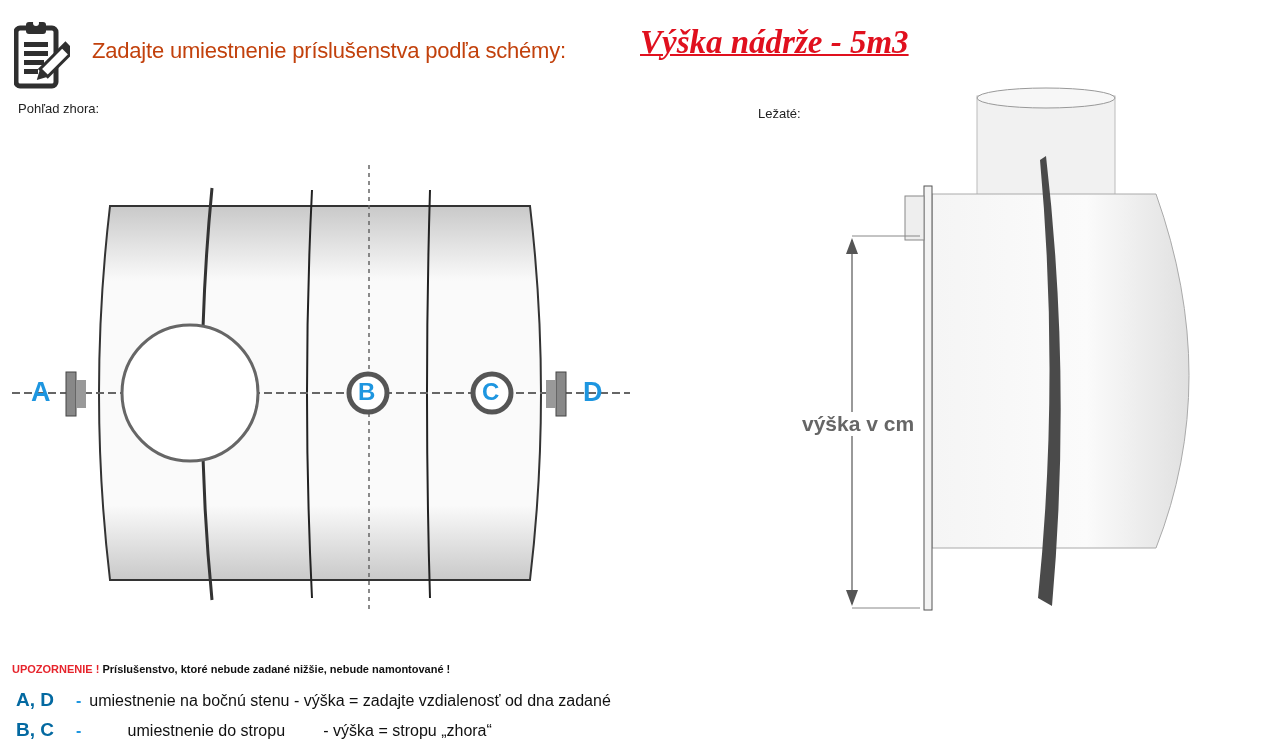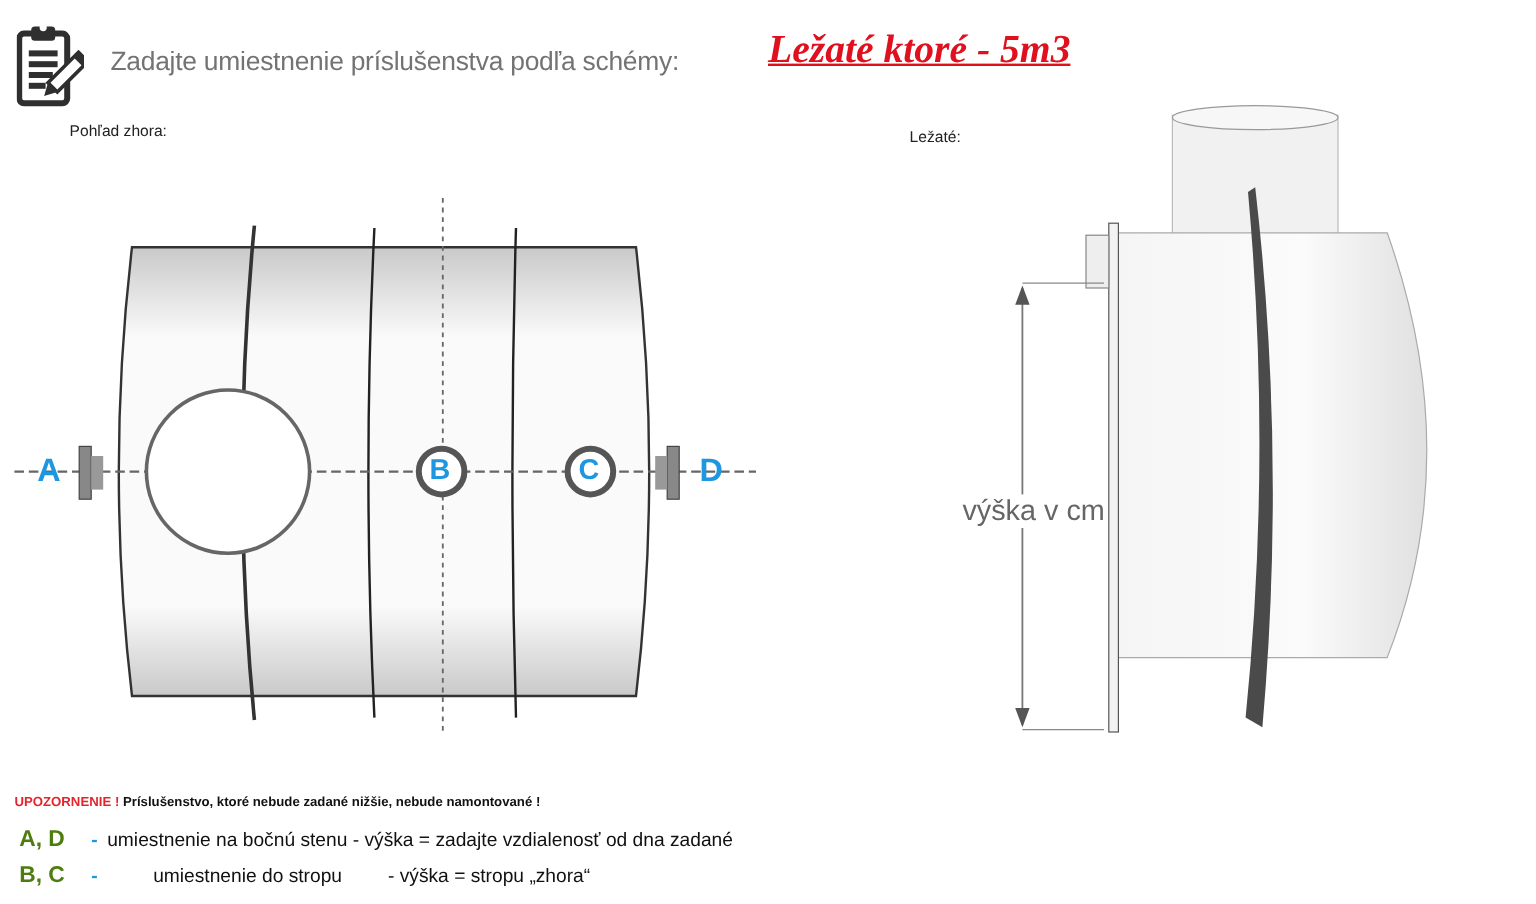--- a/index.html
+++ b/index.html
@@ -1,28 +1,28 @@
 <!DOCTYPE html>
 <html><head>
 <meta charset="utf-8">
 <style>
   html,body{margin:0;padding:0;background:#fff;}
   body{width:1280px;height:753px;position:relative;overflow:hidden;font-family:"Liberation Sans",sans-serif;color:#222;}
   .abs{position:absolute;}
   .hdr-icon{left:14px;top:18px;width:56px;height:72px;}
-  .hdr-title{left:92px;top:38px;font-size:22px;color:#737373;letter-spacing:-0.2px;}
+  .hdr-title{left:92px;top:38px;font-size:22px;color:#c2410c;letter-spacing:-0.2px;}
   .hdr-sub{left:640px;top:24px;font-family:"Liberation Serif",serif;font-style:italic;font-weight:bold;font-size:33px;color:#e0101e;text-decoration:underline;text-decoration-thickness:2px;}
   .lbl-small{font-size:13px;color:#222;}
-  .lbl-top{left:18px;top:101px;margin-left:40px;}
+  .lbl-top{left:18px;top:101px;}
   .lbl-side{left:758px;top:106px;}
   .warn{left:12px;top:663px;font-size:11px;font-weight:bold;}
   .warn .red{color:#e6242c;}
   .warn .blk{color:#111;}
   .row{left:16px;font-size:16px;color:#111;}
-  .row .key{color:#4d7c0f;font-weight:bold;font-size:19px;display:inline-block;width:60px;}
+  .row .key{color:#0369a1;font-weight:bold;font-size:19px;display:inline-block;width:60px;}
   .row .dash{color:#1e96e0;font-weight:bold;margin-right:8px;}
   .row1{top:689px;}
   .row2{top:719px;}
 </style>
 </head>
 <body>
 
 <svg class="abs hdr-icon" viewBox="0 0 56 72">
   <rect x="2" y="10" width="40" height="58" rx="4" fill="none" stroke="#2f2f2f" stroke-width="5"></rect>
   <rect x="12" y="4" width="20" height="12" rx="3" fill="#2f2f2f"></rect>
@@ -32,21 +32,21 @@
   <rect x="10" y="42" width="20" height="5" fill="#2f2f2f"></rect>
   <rect x="10" y="51" width="14" height="5" fill="#2f2f2f"></rect>
   <g transform="rotate(45 38 46)">
     <rect x="33" y="22" width="11" height="36" fill="#fff" stroke="#2f2f2f" stroke-width="3"></rect>
     <rect x="33" y="22" width="11" height="6" fill="#2f2f2f"></rect>
     <polygon points="33,58 44,58 38.5,68" fill="#2f2f2f"></polygon>
   </g>
 </svg>
 
 <div class="abs hdr-title">Zadajte umiestnenie príslušenstva podľa schémy:</div>
-<div class="abs hdr-sub">Ležaté ktoré - 5m3</div>
+<div class="abs hdr-sub">Výška nádrže - 5m3</div>
 
 <div class="abs lbl-small lbl-top">Pohľad zhora:</div>
 <div class="abs lbl-small lbl-side">Ležaté:</div>
 
 <svg class="abs" style="left:0;top:160px;" width="640" height="460" viewBox="0 160 640 460">
   <defs>
     <linearGradient id="tankG" x1="0" y1="0" x2="0" y2="1">
       <stop offset="0" stop-color="#c9c9c9"></stop>
       <stop offset="0.2" stop-color="#fafafa"></stop>
       <stop offset="0.8" stop-color="#fafafa"></stop>
@@ -87,21 +87,21 @@
   <rect x="924" y="186" width="8" height="424" fill="#f3f3f3" stroke="#555"></rect>
   <rect x="905" y="196" width="19" height="44" fill="#eee" stroke="#888"></rect>
   <path d="M1046,156 Q1072,380 1052,606 L1038,598 Q1060,380 1040,160 Z" fill="#4a4a4a"></path>
   <line x1="852" y1="236" x2="920" y2="236" stroke="#888"></line>
   <line x1="852" y1="608" x2="920" y2="608" stroke="#888"></line>
   <line x1="852" y1="240" x2="852" y2="604" stroke="#777" stroke-width="1.5"></line>
   <polygon points="852,238 846,254 858,254" fill="#555"></polygon>
   <polygon points="852,606 846,590 858,590" fill="#555"></polygon>
 </svg>
 
-<div class="abs" style="left:800px;top:412px;font-size:24px;color:#666;background:#fff;padding:0 2px;">výška v cm</div>
+<div class="abs" style="left:800px;top:412px;font-size:21px;color:#666;background:#fff;padding:0 2px;font-weight:bold;">výška v cm</div>
 
 <div class="abs warn">
   <span class="red">UPOZORNENIE !</span>
   <span class="blk">Príslušenstvo, ktoré nebude zadané nižšie, nebude namontované !</span>
 </div>
 
 <div class="abs row row1">
   <span class="key">A, D</span><span class="dash">-</span><span>umiestnenie na bočnú stenu</span>
   <span>- výška = zadajte vzdialenosť od dna zadané</span>
 </div>

